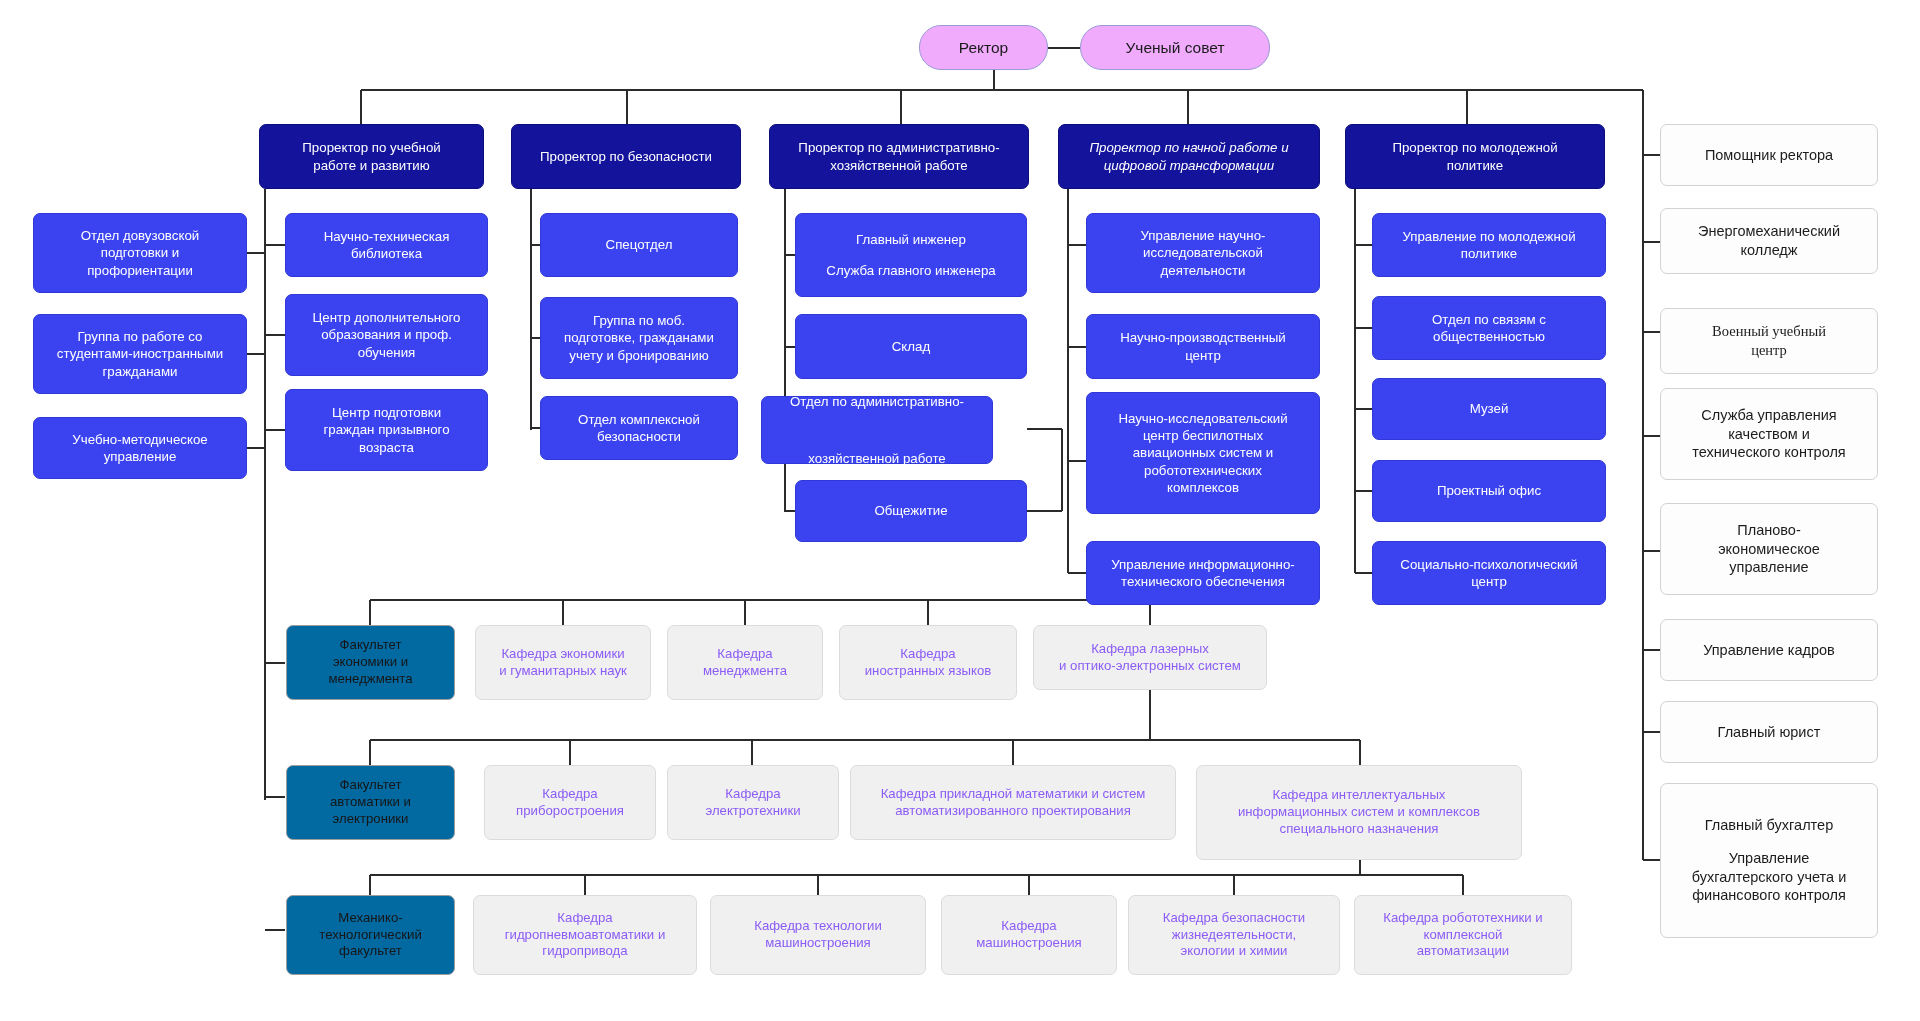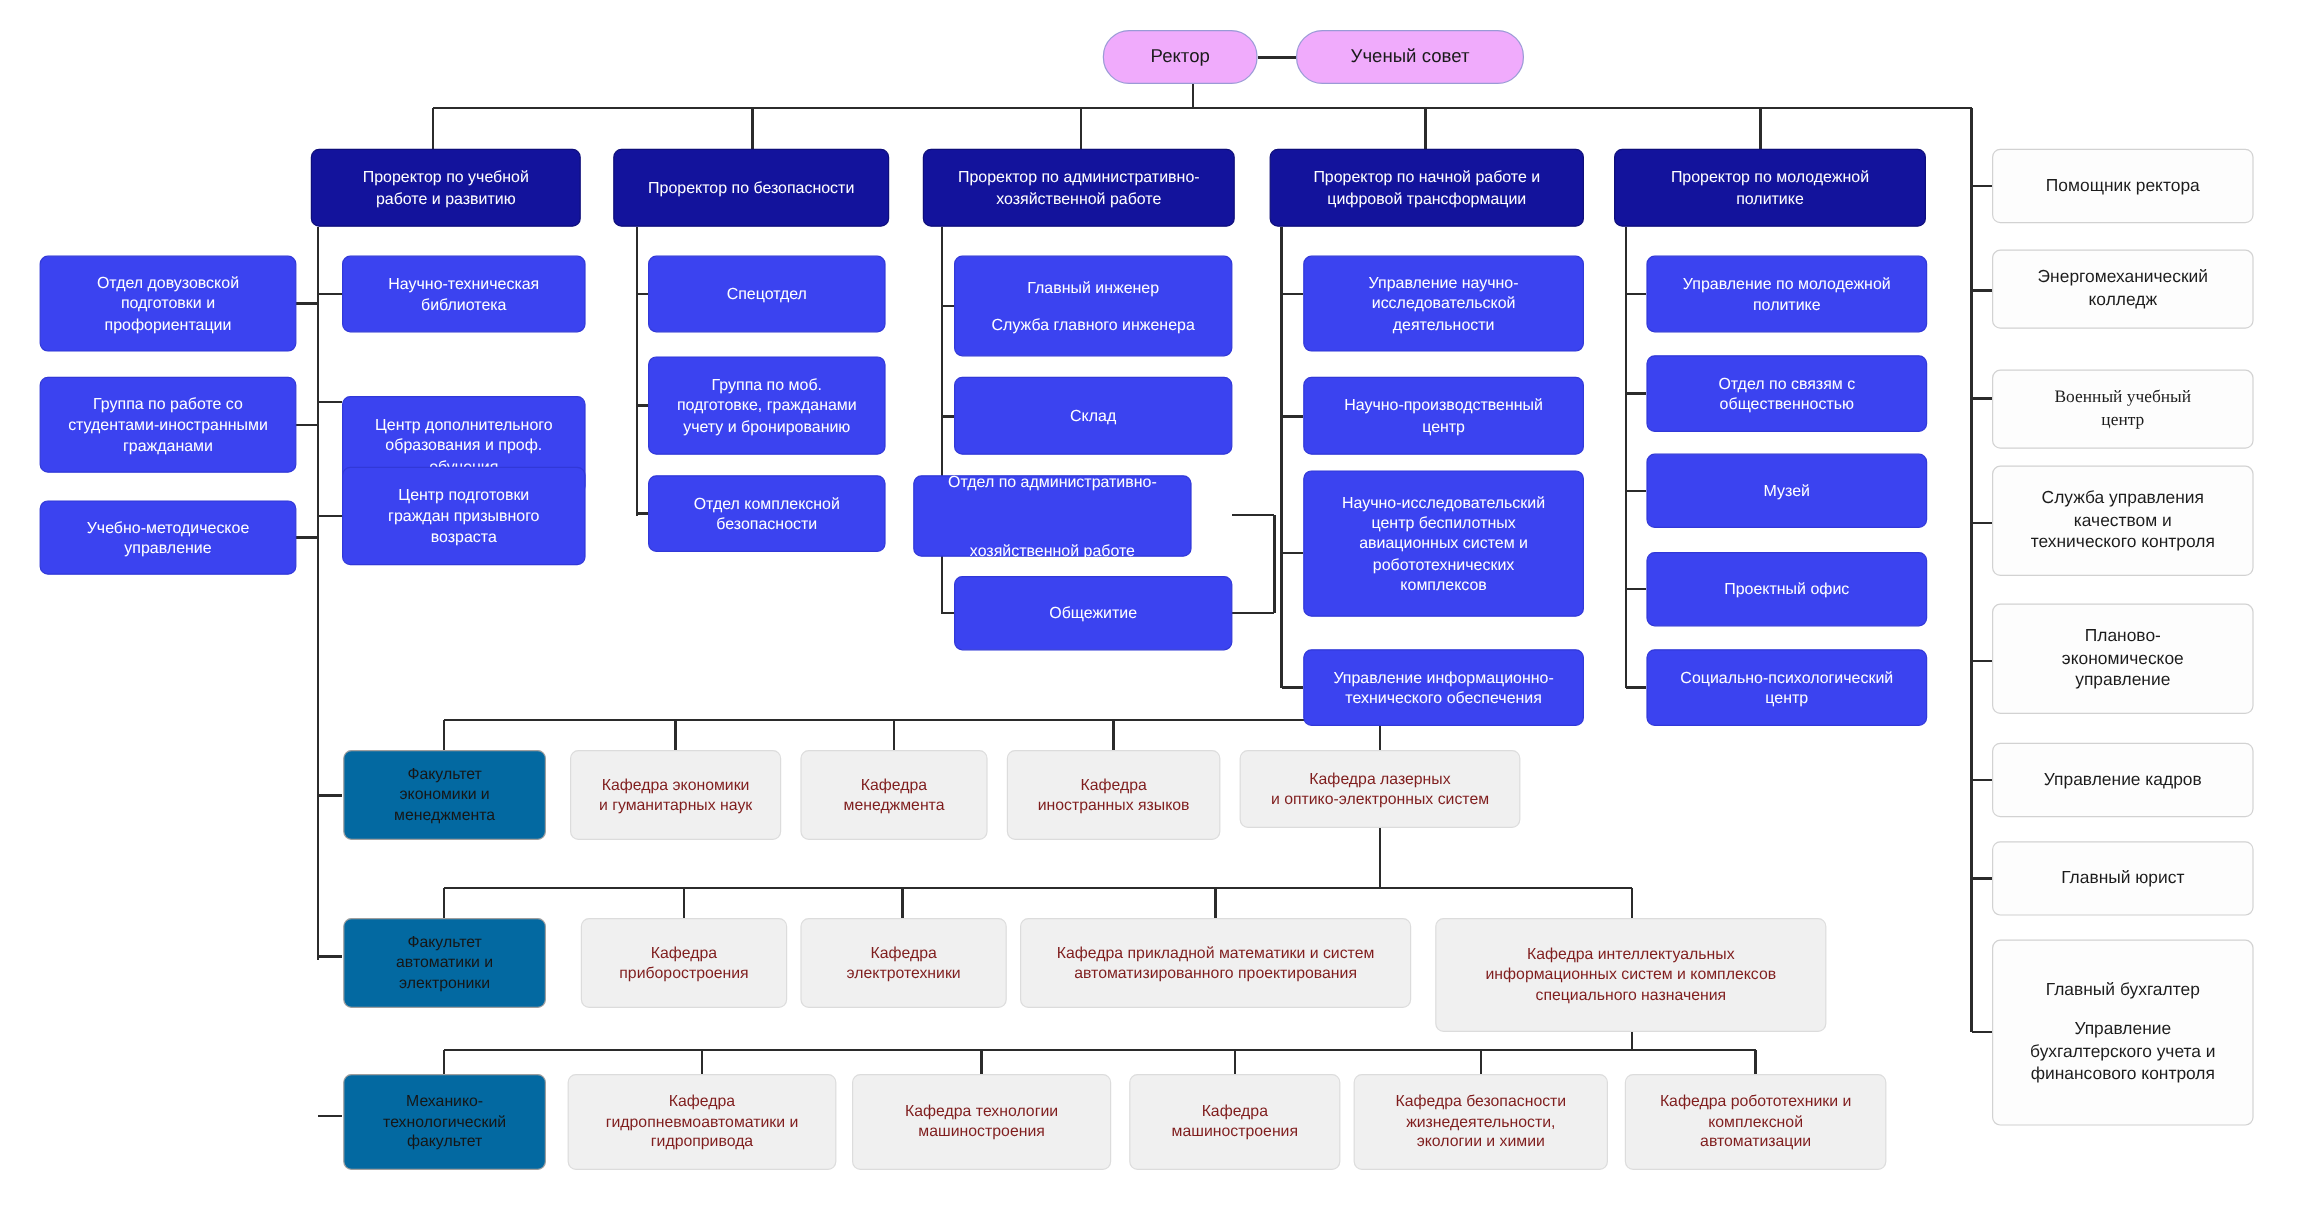--- a/index.html
+++ b/index.html
@@ -78,21 +78,21 @@
     border-radius: 7px;
     color: #161616;
     font-size: 13.2px;
     padding: 4px 8px;
   }
   
   .n-chair {
     background: #f0f0f0;
     border: 1px solid #dcdcdc;
     border-radius: 7px;
-    color: #7f1d1d;
+    color: #8b5cf6;
     font-size: 13.2px;
     padding: 4px 9px;
   }
 </style>
 </head>
 <body>
 
 <div id="chart">
 
   <svg id="wires" viewBox="0 0 1920 1021">
@@ -204,21 +204,21 @@
 
   <div class="node n-vice" style="left:511px; top:124px; width:230px; height:65px;">
     <span class="ln">Проректор по безопасности</span>
   </div>
 
   <div class="node n-vice" style="left:769px; top:124px; width:260px; height:65px;">
     <span class="ln">Проректор по административно-</span>
     <span class="ln">хозяйственной работе</span>
   </div>
 
-  <div class="node n-vice" style="left:1058px; top:124px; width:262px; height:65px;">
+  <div class="node n-vice" style="left:1058px; top:124px; width:262px; height:65px;font-style:italic;">
     <span class="ln">Проректор по начной работе и</span>
     <span class="ln">цифровой трансформации</span>
   </div>
 
   <div class="node n-vice" style="left:1345px; top:124px; width:260px; height:65px;">
     <span class="ln">Проректор по молодежной</span>
     <span class="ln">политике</span>
   </div>
 
   <div class="node n-dept" style="left:33px; top:213px; width:214px; height:80px;">
@@ -236,21 +236,21 @@
   <div class="node n-dept" style="left:33px; top:417px; width:214px; height:62px;">
     <span class="ln">Учебно-методическое</span>
     <span class="ln">управление</span>
   </div>
 
   <div class="node n-dept" style="left:285px; top:213px; width:203px; height:64px;">
     <span class="ln">Научно-техническая</span>
     <span class="ln">библиотека</span>
   </div>
 
-  <div class="node n-dept" style="left:285px; top:294px; width:203px; height:82px;margin-top:36px;">
+  <div class="node n-dept" style="left:285px; top:294px; width:203px; height:82px;">
     <span class="ln">Центр дополнительного</span>
     <span class="ln">образования и проф.</span>
     <span class="ln">обучения</span>
   </div>
 
   <div class="node n-dept" style="left:285px; top:389px; width:203px; height:82px;">
     <span class="ln">Центр подготовки</span>
     <span class="ln">граждан призывного</span>
     <span class="ln">возраста</span>
   </div>

